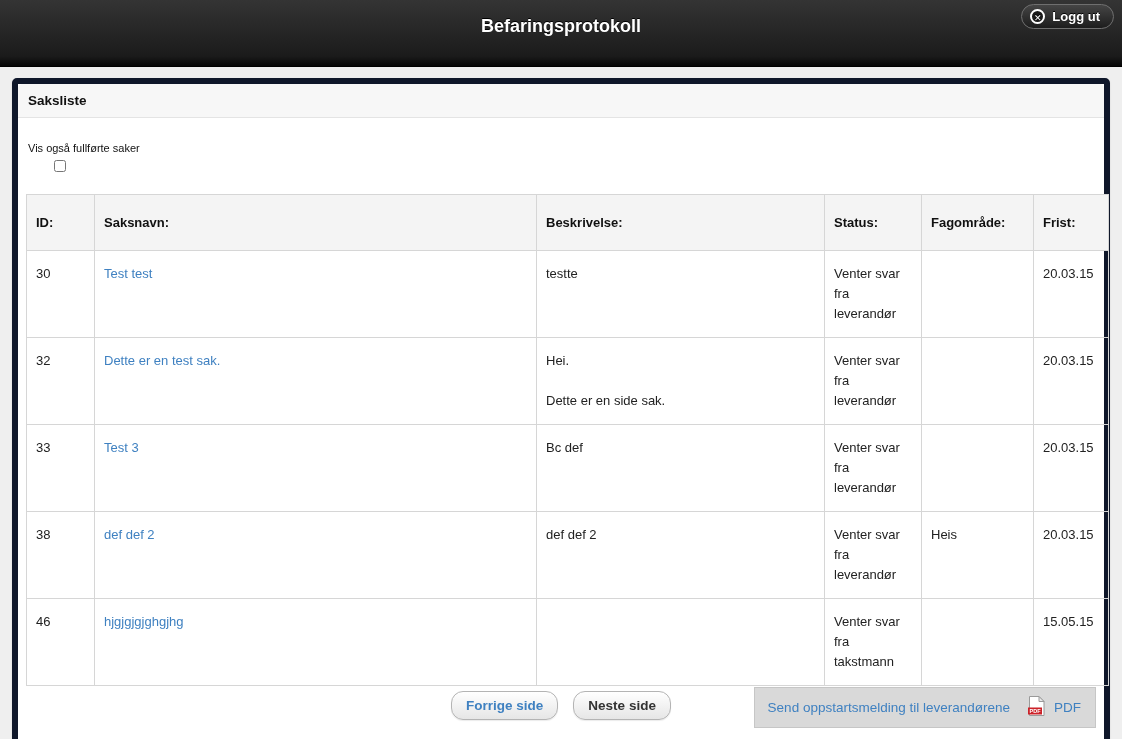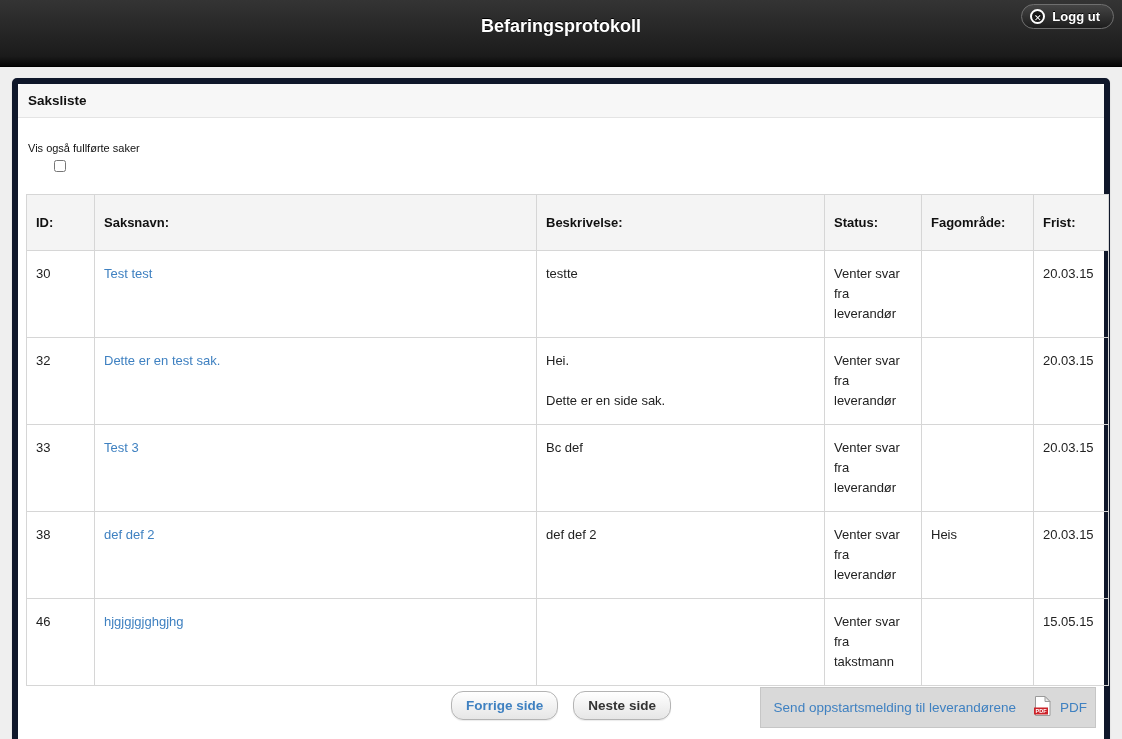--- a/index.html
+++ b/index.html
@@ -128,21 +128,21 @@
     cursor: pointer;
   }
 
   
   .action-bar-wrap { overflow: hidden; margin-top: 1px; }
   .action-bar {
     float: right;
     display: flex;
     align-items: center;
     height: 41px;
-    padding: 0 8px 0 13px;
+    padding: 0 14px 0 13px;
     background: #d9d9d9;
     border: 1px solid #c6c6c6;
   }
   .action-bar .send-link { font-size: 13.5px; }
   .action-bar .pdf-ico { margin: 0 9px 0 18px; display: inline-block; }
   .action-bar .pdf-link { font-size: 13.5px; }
 
   
   .pagination {
     position: absolute;

